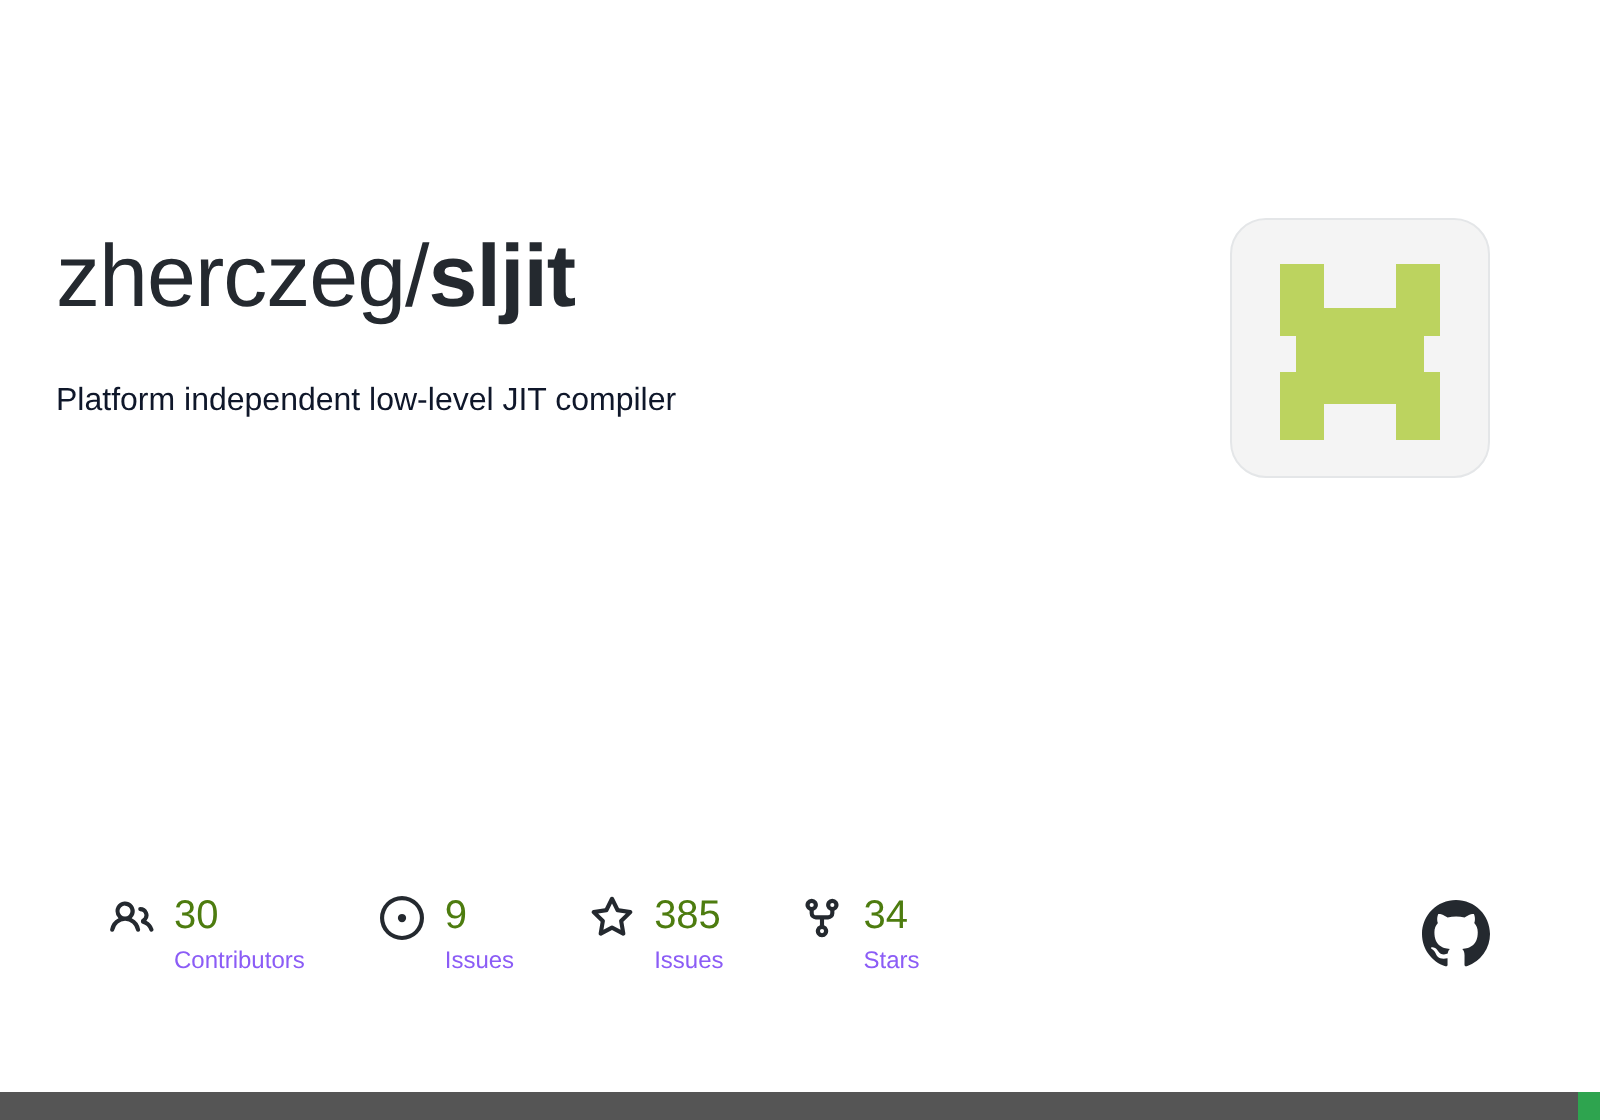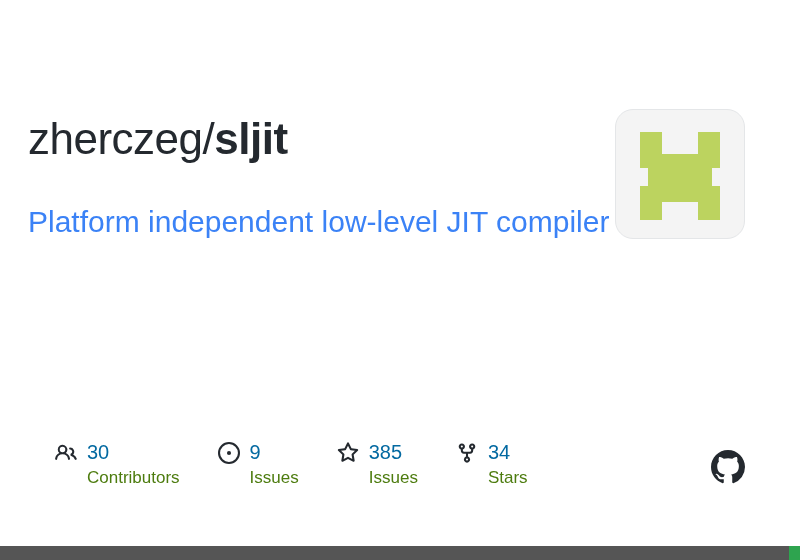--- a/index.html
+++ b/index.html
@@ -26,23 +26,23 @@
     font-size: 44px;
     font-weight: 400;
     color: #24292f;
     line-height: 1.1;
     letter-spacing: -0.5px;
   }
   .repo-title .owner { font-weight: 400; }
   .repo-title .slash { font-weight: 400; }
   .repo-title .name { font-weight: 700; }
   .description {
-    margin-top: 42px;
-    font-size: 30px;
-    color: #3b82f6;
+    margin-top: 29px;
+    font-size: 16px;
+    color: #0f172a;
     font-weight: 400;
   }
   .avatar-box {
     width: 130px;
     height: 130px;
     border-radius: 18px;
     background: #f4f4f4;
     border: 1px solid #e4e6e8;
     display: flex;
     align-items: center;
@@ -75,26 +75,26 @@
     margin-top: 2px;
     color: #24292f;
   }
   .stat-text {
     display: flex;
     flex-direction: column;
     line-height: 1.25;
   }
   .stat-value {
     font-size: 20px;
-    color: #0369a1;
+    color: #4d7c0f;
     font-weight: 400;
   }
   .stat-label {
-    font-size: 17px;
-    color: #4d7c0f;
+    font-size: 12px;
+    color: #8b5cf6;
     margin-top: 2px;
   }
   .gh-logo {
     position: absolute;
     right: 55px;
     bottom: 76px;
     width: 34px;
     height: 34px;
     color: #24292f;
   }

